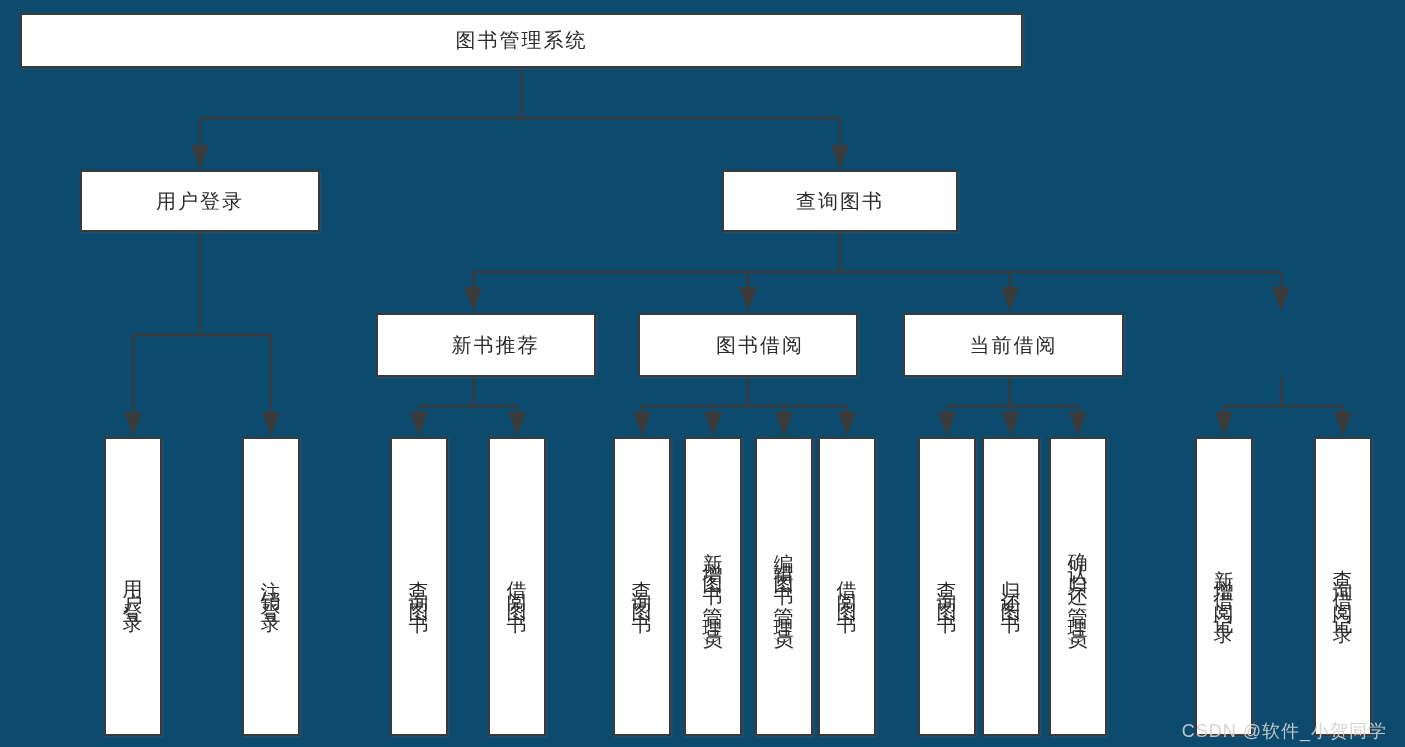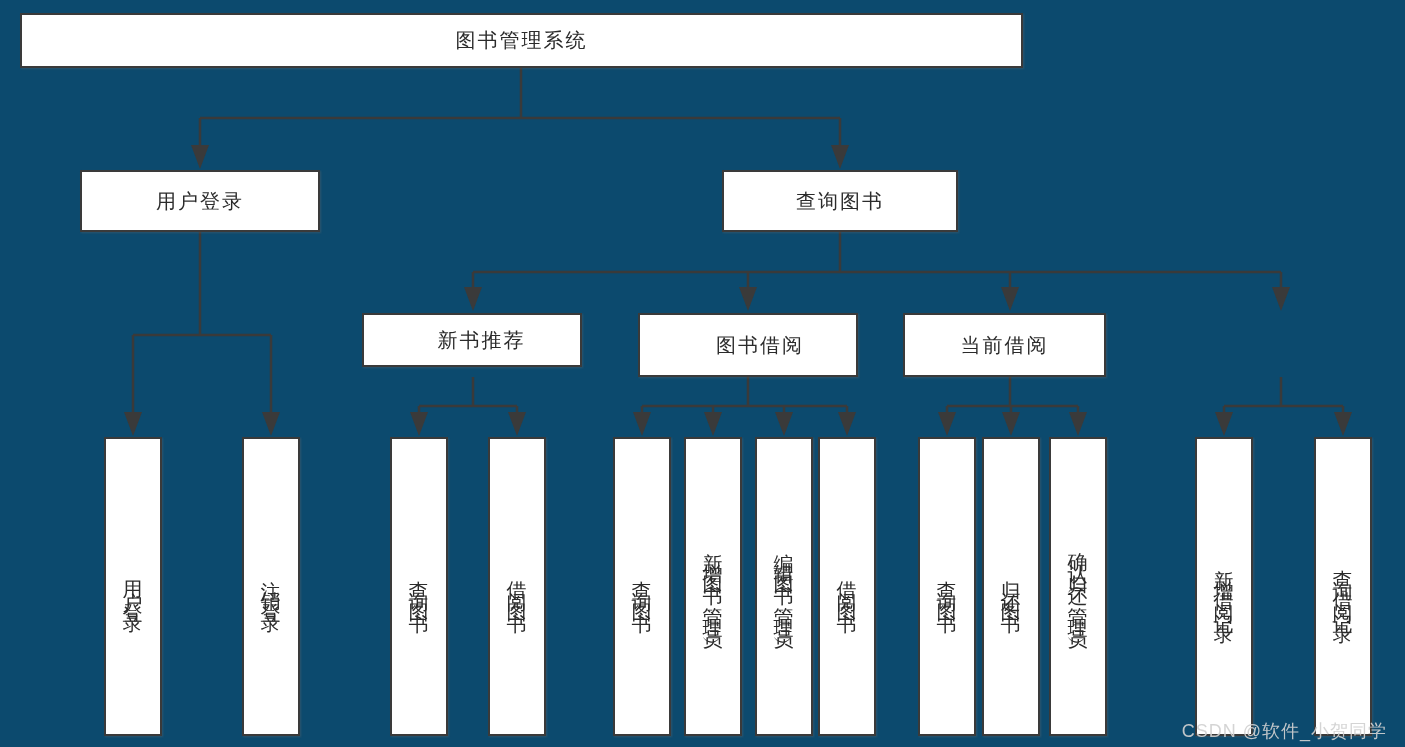--- a/index.html
+++ b/index.html
@@ -36,23 +36,23 @@
     writing-mode: vertical-rl;
     text-orientation: mixed;
     font-size: 20px;
     letter-spacing: 11px;
     line-height: 1;
   }
   
   .n-root        { left: 20px;   top: 13px;  width: 1003px; height: 55px; }
   .n-user-login  { left: 80px;   top: 170px; width: 240px;  height: 62px; }
   .n-book-mgmt   { left: 722px;  top: 170px; width: 236px;  height: 62px; }
-  .n-new-rec     { left: 362px;  top: 313px; width: 220px;  height: 54px; padding-left: 19px; }
+  .n-new-rec     { left: 376px;  top: 313px; width: 220px;  height: 64px; padding-left: 19px; }
   .n-book-borrow { left: 638px;  top: 313px; width: 220px;  height: 64px; padding-left: 24px; }
-  .n-cur-borrow  { left: 903px;  top: 313px; width: 203px;  height: 64px; }
+  .n-cur-borrow  { left: 903px;  top: 313px; width: 221px;  height: 64px; }
   .n-borrow-rec  { left: 1172px; top: 313px; width: 218px;  height: 64px; }
   .leaf          { top: 437px; height: 299px; width: 58px; }
   .n-l-user      { left: 104px; }
   .n-l-logout    { left: 242px; }
   .n-l-recq      { left: 390px; }
   .n-l-recb      { left: 488px; }
   .n-l-bbq       { left: 613px; }
   .n-l-bbadd     { left: 684px; }
   .n-l-bbedit    { left: 755px; }
   .n-l-bbborrow  { left: 818px; }

